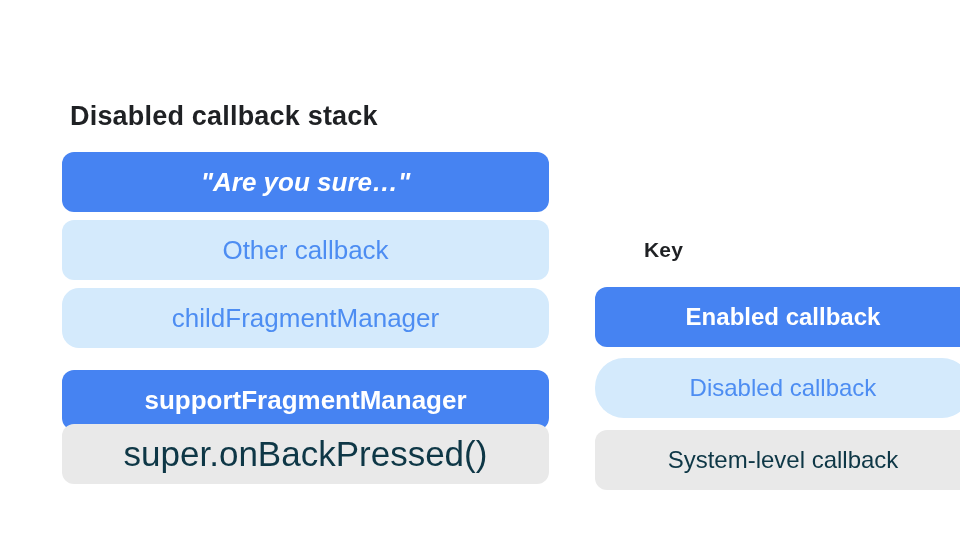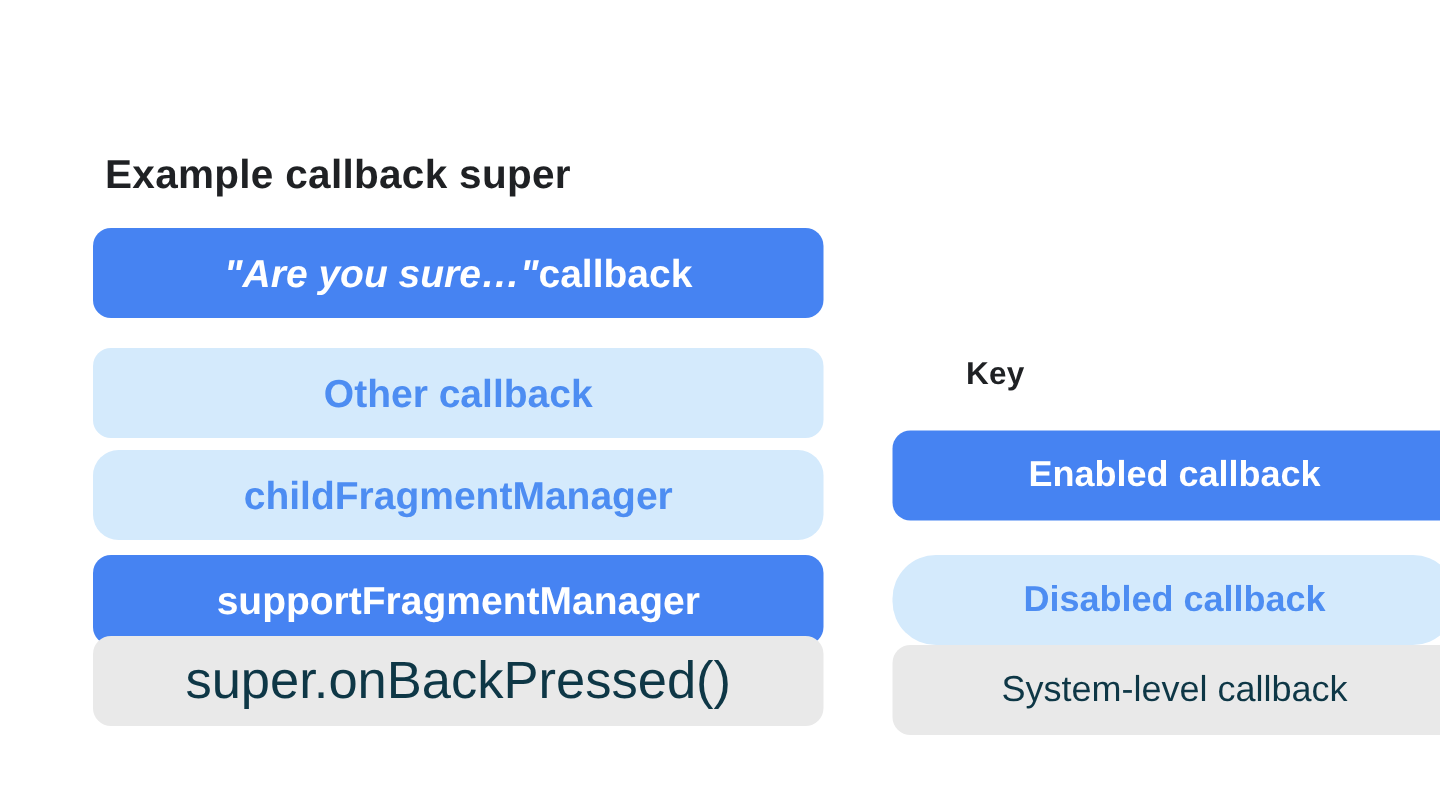--- a/index.html
+++ b/index.html
@@ -32,21 +32,21 @@
     width: 487px;
     height: 60px;
     border-radius: 12px;
     display: flex;
     align-items: center;
     justify-content: center;
     font-size: 26px;
     box-sizing: border-box;
   }
   .box.enabled  { background: var(--enabled-fill, #4683f2);  color: var(--enabled-text, #ffffff); font-weight: 700; }
-  .box.disabled { background: var(--disabled-fill, #d4eafc); color: var(--disabled-text, #4d8df2); font-weight: 700; margin-top: 12px; }
+  .box.disabled { background: var(--disabled-fill, #d4eafc); color: var(--disabled-text, #4d8df2); font-weight: 400; }
   .box.system   { background: var(--system-fill, #e9e9e9);   color: var(--system-text, #0e3746);  font-weight: 400; }
   .stack-1 { top: 152px; }
   .stack-2 { top: 220px; }
   .stack-3 { top: 288px; border-radius: 17px; }
   .stack-4 { top: 356px; margin-top: 14px; }
   .stack-5 { top: 424px; font-size: 35px; }
   .italic { font-style: italic; }
   .key-label {
     position: absolute;
     left: 596px;
@@ -66,27 +66,26 @@
   }
   .key-1 { top: 287px; }
   .key-2 { top: 358px; border-radius: 29px; }
   .key-3 { top: 430px; }
 </style>
 </head>
 <body>
 
 <div class="canvas">
 
-  <h1 class="title">Example callback super</h1>
+  <h1 class="title">Disabled callback stack</h1>
 
   <div class="stack">
 
     <div class="box enabled stack-1">
       <span class="italic">"Are you sure…"</span>
-        <span> callback</span>
     </div>
 
     <div class="box disabled stack-2">
       <span>Other callback</span>
     </div>
 
     <div class="box disabled stack-3">
       <span>childFragmentManager</span>
     </div>
 

